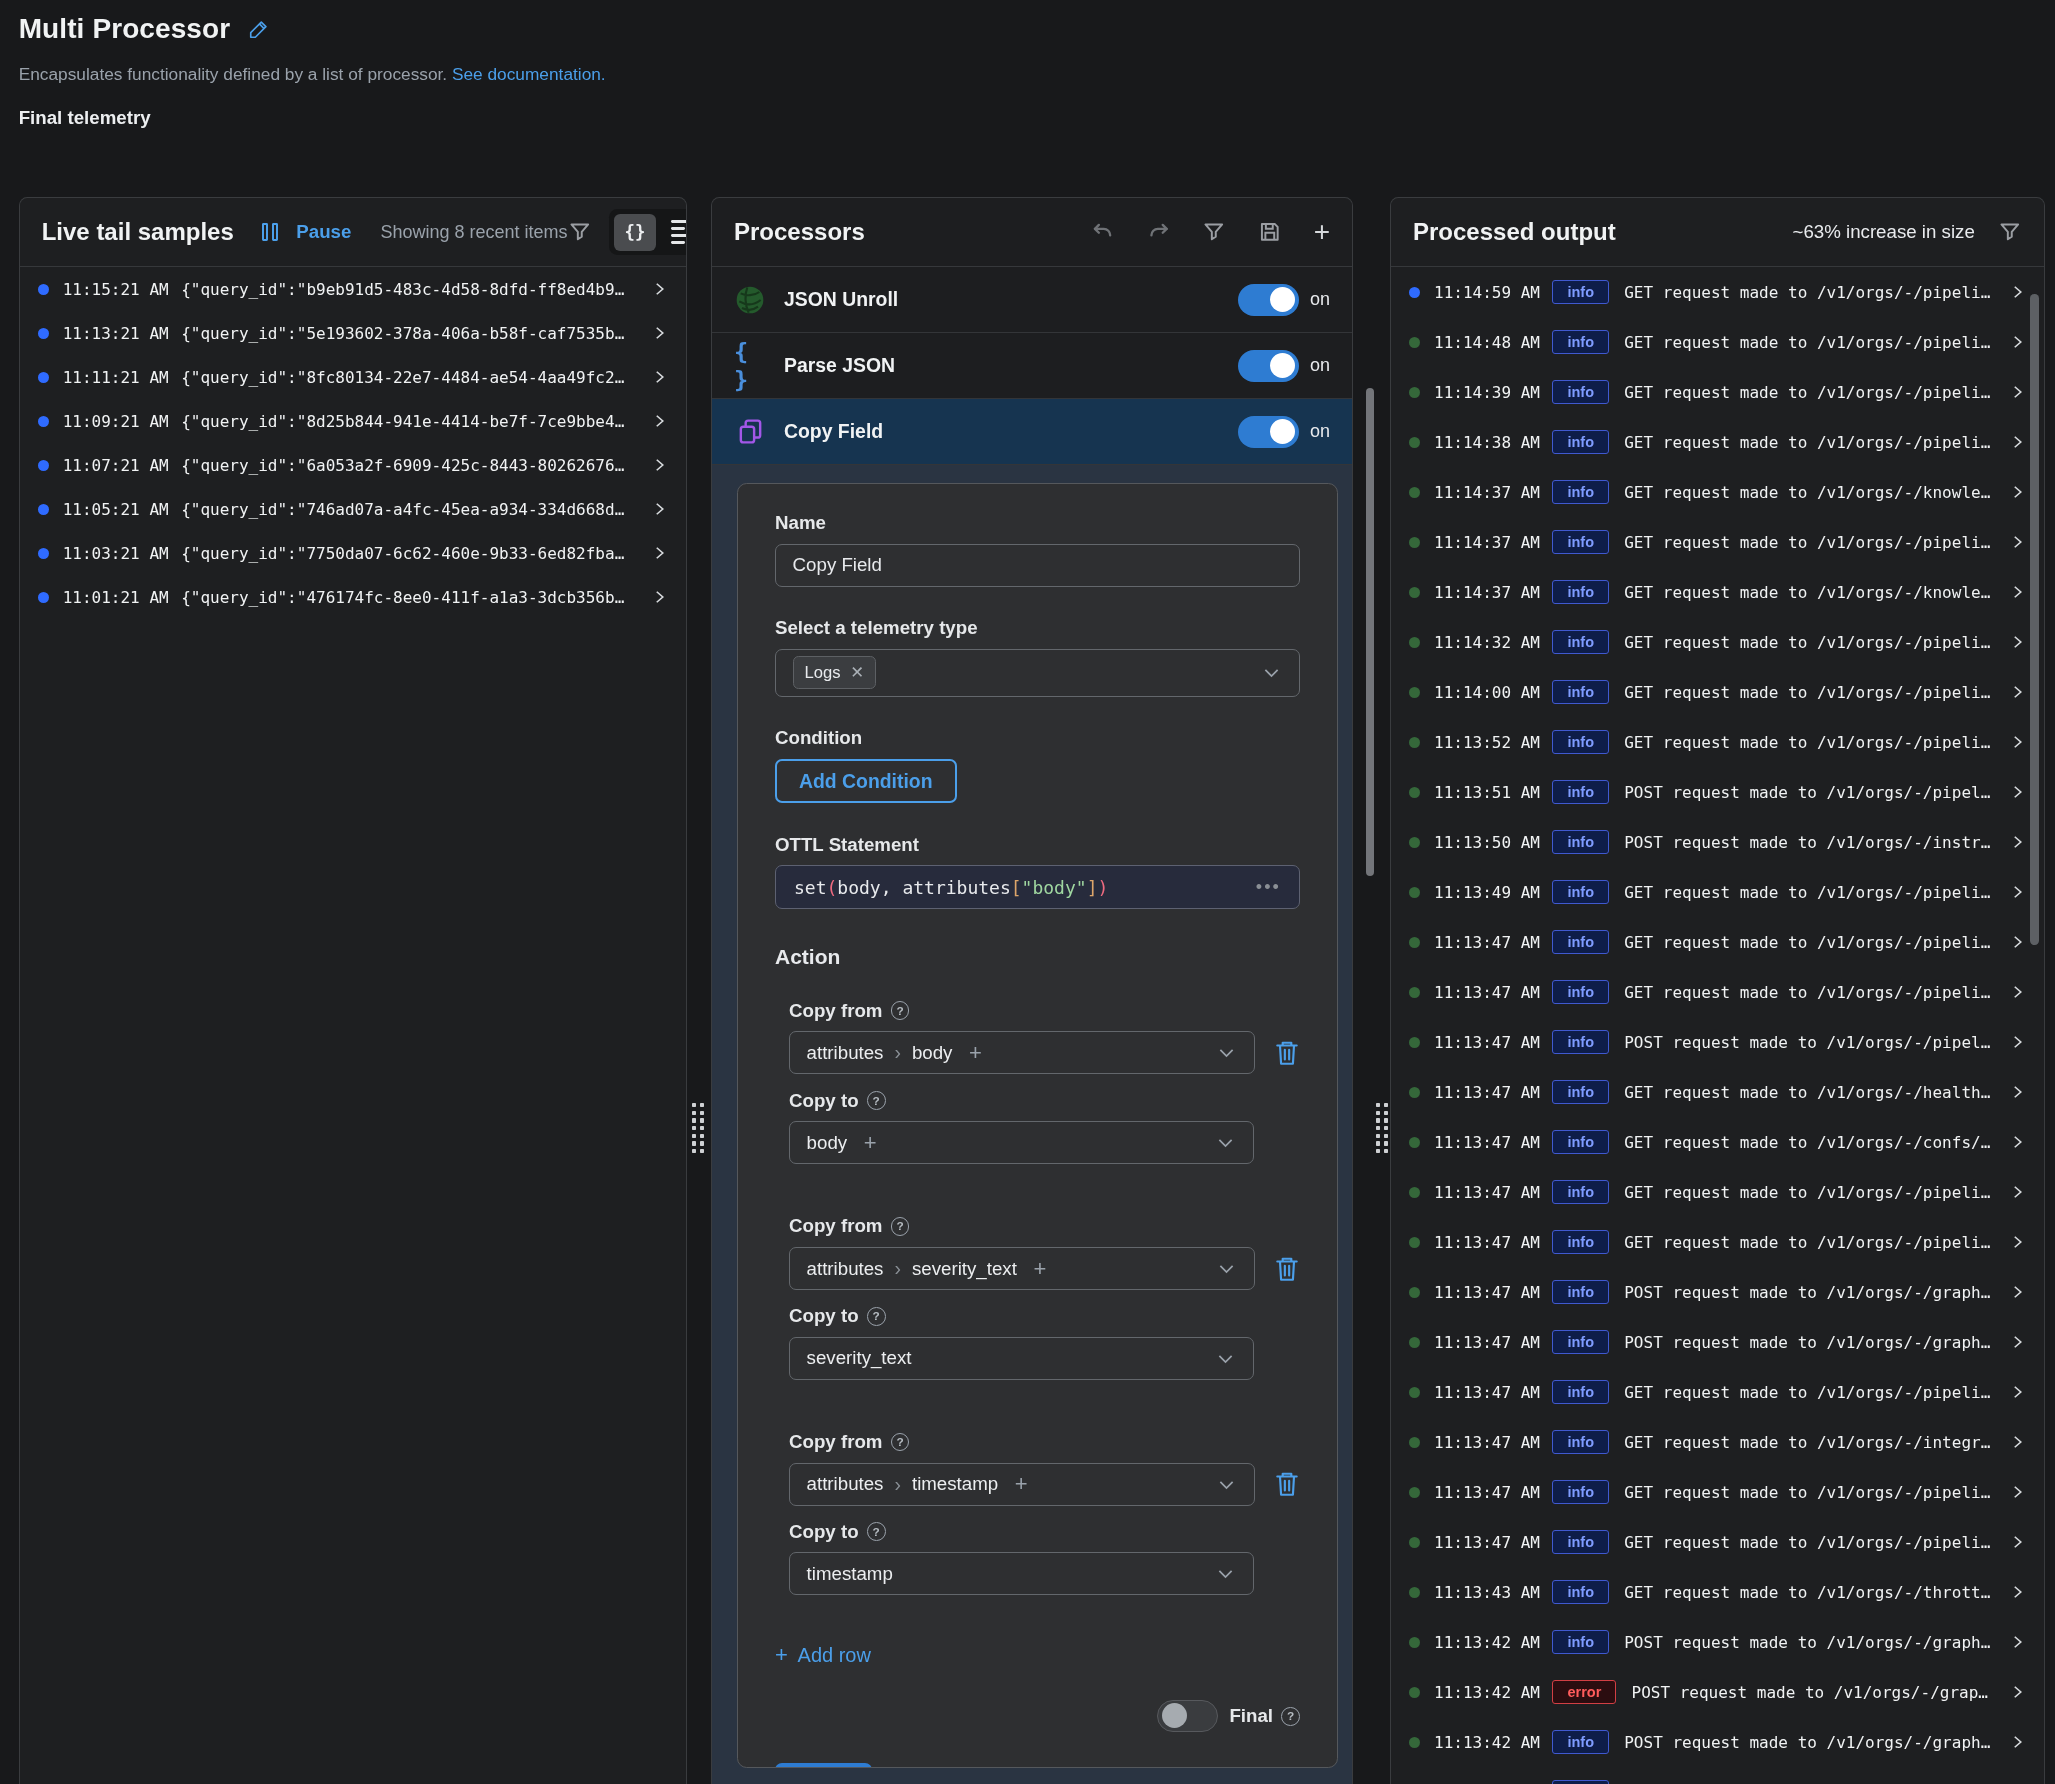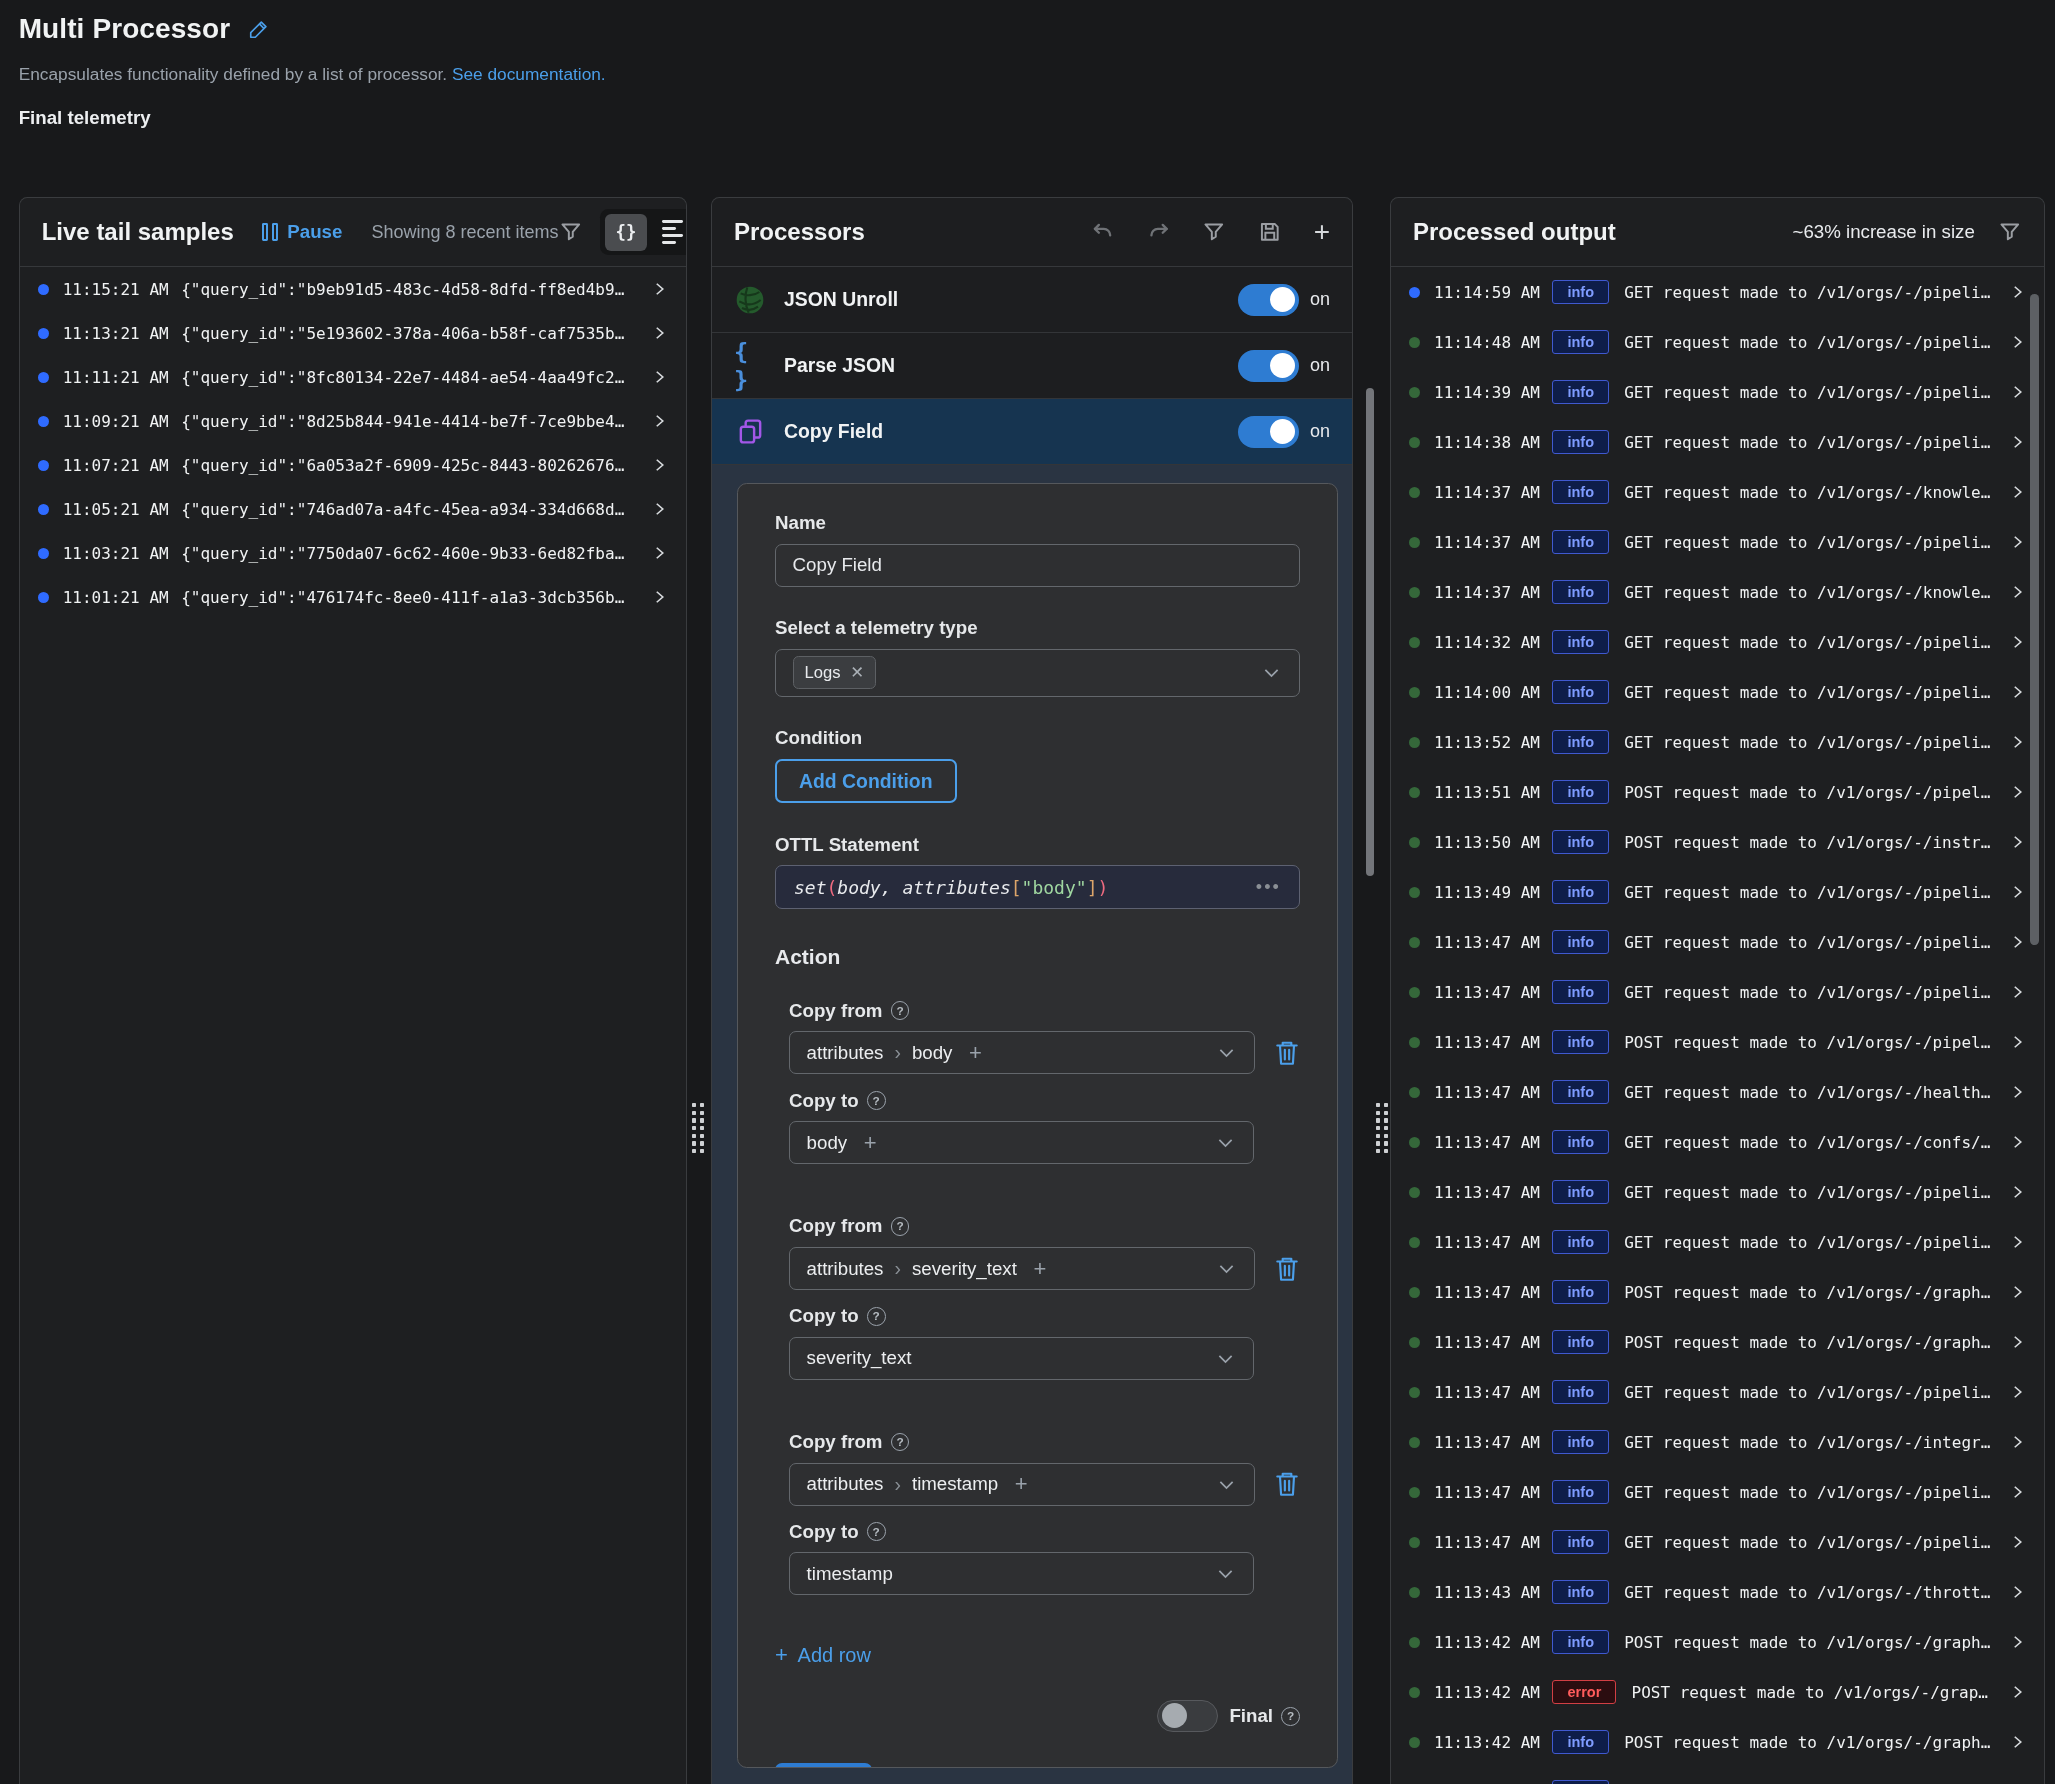--- a/index.html
+++ b/index.html
@@ -33,21 +33,21 @@
   
   .panel{position:absolute;top:197px;height:1587px;background:#1e1f21;
       border:0.7px solid #3a3c3f;border-bottom:none;border-radius:8.3px 8.3px 0 0;overflow:hidden;}
   #left-panel{left:18.7px;width:668px;}
   #mid-panel{left:711px;width:642px;display:flex;flex-direction:column;background:#1d1e20;}
   #right-panel{left:1390px;width:655px;}
   .p-header{height:69px;display:flex;align-items:center;padding:0 22px;border-bottom:0.7px solid #36383b;flex:0 0 auto;}
   .p-title{font-size:24px;font-weight:700;color:#f1f3f4;white-space:nowrap;}
 
   
-  .pause-btn{display:flex;align-items:center;gap:9px;background:none;border:none;cursor:pointer;
+  .pause-btn{display:flex;align-items:center;gap:18px;background:none;border:none;cursor:pointer;
       color:var(--accent);font-size:18.7px;font-weight:600;font-family:"Liberation Sans",sans-serif;margin-left:28px;}
   .pause-glyph{display:flex;gap:4.2px;}
   .pause-glyph i{display:block;width:6.2px;height:18.7px;border:2.1px solid var(--accent);border-radius:1.4px;}
   .showing{margin-left:29px;font-size:18px;color:#9aa2ab;white-space:nowrap;}
   .icon-btn{background:none;border:none;cursor:pointer;padding:0;}
   .funnel{width:23.6px;height:23.6px;}
   .seg-ctl{margin-left:18px;background:#151617;border-radius:8.3px;padding:4.8px;display:flex;gap:4.2px;}
   .seg{width:42px;height:37px;border:none;border-radius:6.2px;background:transparent;cursor:pointer;
       display:flex;align-items:center;justify-content:center;}
   .seg.active{background:#4a4c4f;}
@@ -106,21 +106,21 @@
   .chip{display:inline-flex;align-items:center;background:#3b3d40;border:1.4px solid #5d6064;border-radius:5.5px;
       padding:5.5px 11px;font-size:16.6px;color:#e8eaed;gap:9.7px;}
   .chip .x{color:#aab0b6;font-size:16.6px;cursor:pointer;line-height:1;}
   .btn-outline{display:inline-flex;align-items:center;height:44px;padding:0 22px;border:2.1px solid var(--accent);
       border-radius:7px;background:transparent;color:var(--accent);font-size:19.4px;font-weight:600;cursor:pointer;
       font-family:"Liberation Sans",sans-serif;}
   .gap-s{margin-top:30.5px;}
   .code-box{height:44px;background:#272b3c;border:1.4px solid #5d6171;border-radius:7px;display:flex;
       align-items:center;padding:0 18px;}
   .code-box code{font-family:"DejaVu Sans Mono",monospace;font-size:18px;color:#e8eaed;white-space:pre;}
-  .c-pink{color:var(--code-pink);} .c-orange{color:var(--code-orange);} .c-green{color:var(--code-green);} .c-plain{color:#e8eaed;font-style:italic;}
+  .c-pink{color:var(--code-pink);} .c-orange{color:var(--code-orange);} .c-green{color:var(--code-green);} .c-plain{color:#e8eaed;}
   .code-dots{margin-left:auto;color:#8a8f95;font-size:18px;letter-spacing:2.1px;}
   .action-label{font-size:21px;font-weight:700;margin:36px 0 30.5px;}
   .copy-group{padding-left:14px;margin-bottom:51px;}
   .sel-row{display:flex;align-items:center;}
   .sel-row .select{flex:1;}
   .copy-group .to-wrap{margin-right:46px;}
   .seg-txt{font-size:18.7px;color:#eceef0;}
   .sep{color:#8a9096;font-size:19.4px;margin:0 11px;}
   .plus-g{color:#9aa2ab;font-size:22px;margin-left:16.6px;font-weight:400;}
   .trash{width:26px;height:28px;margin-left:19.4px;flex:0 0 auto;cursor:pointer;}

